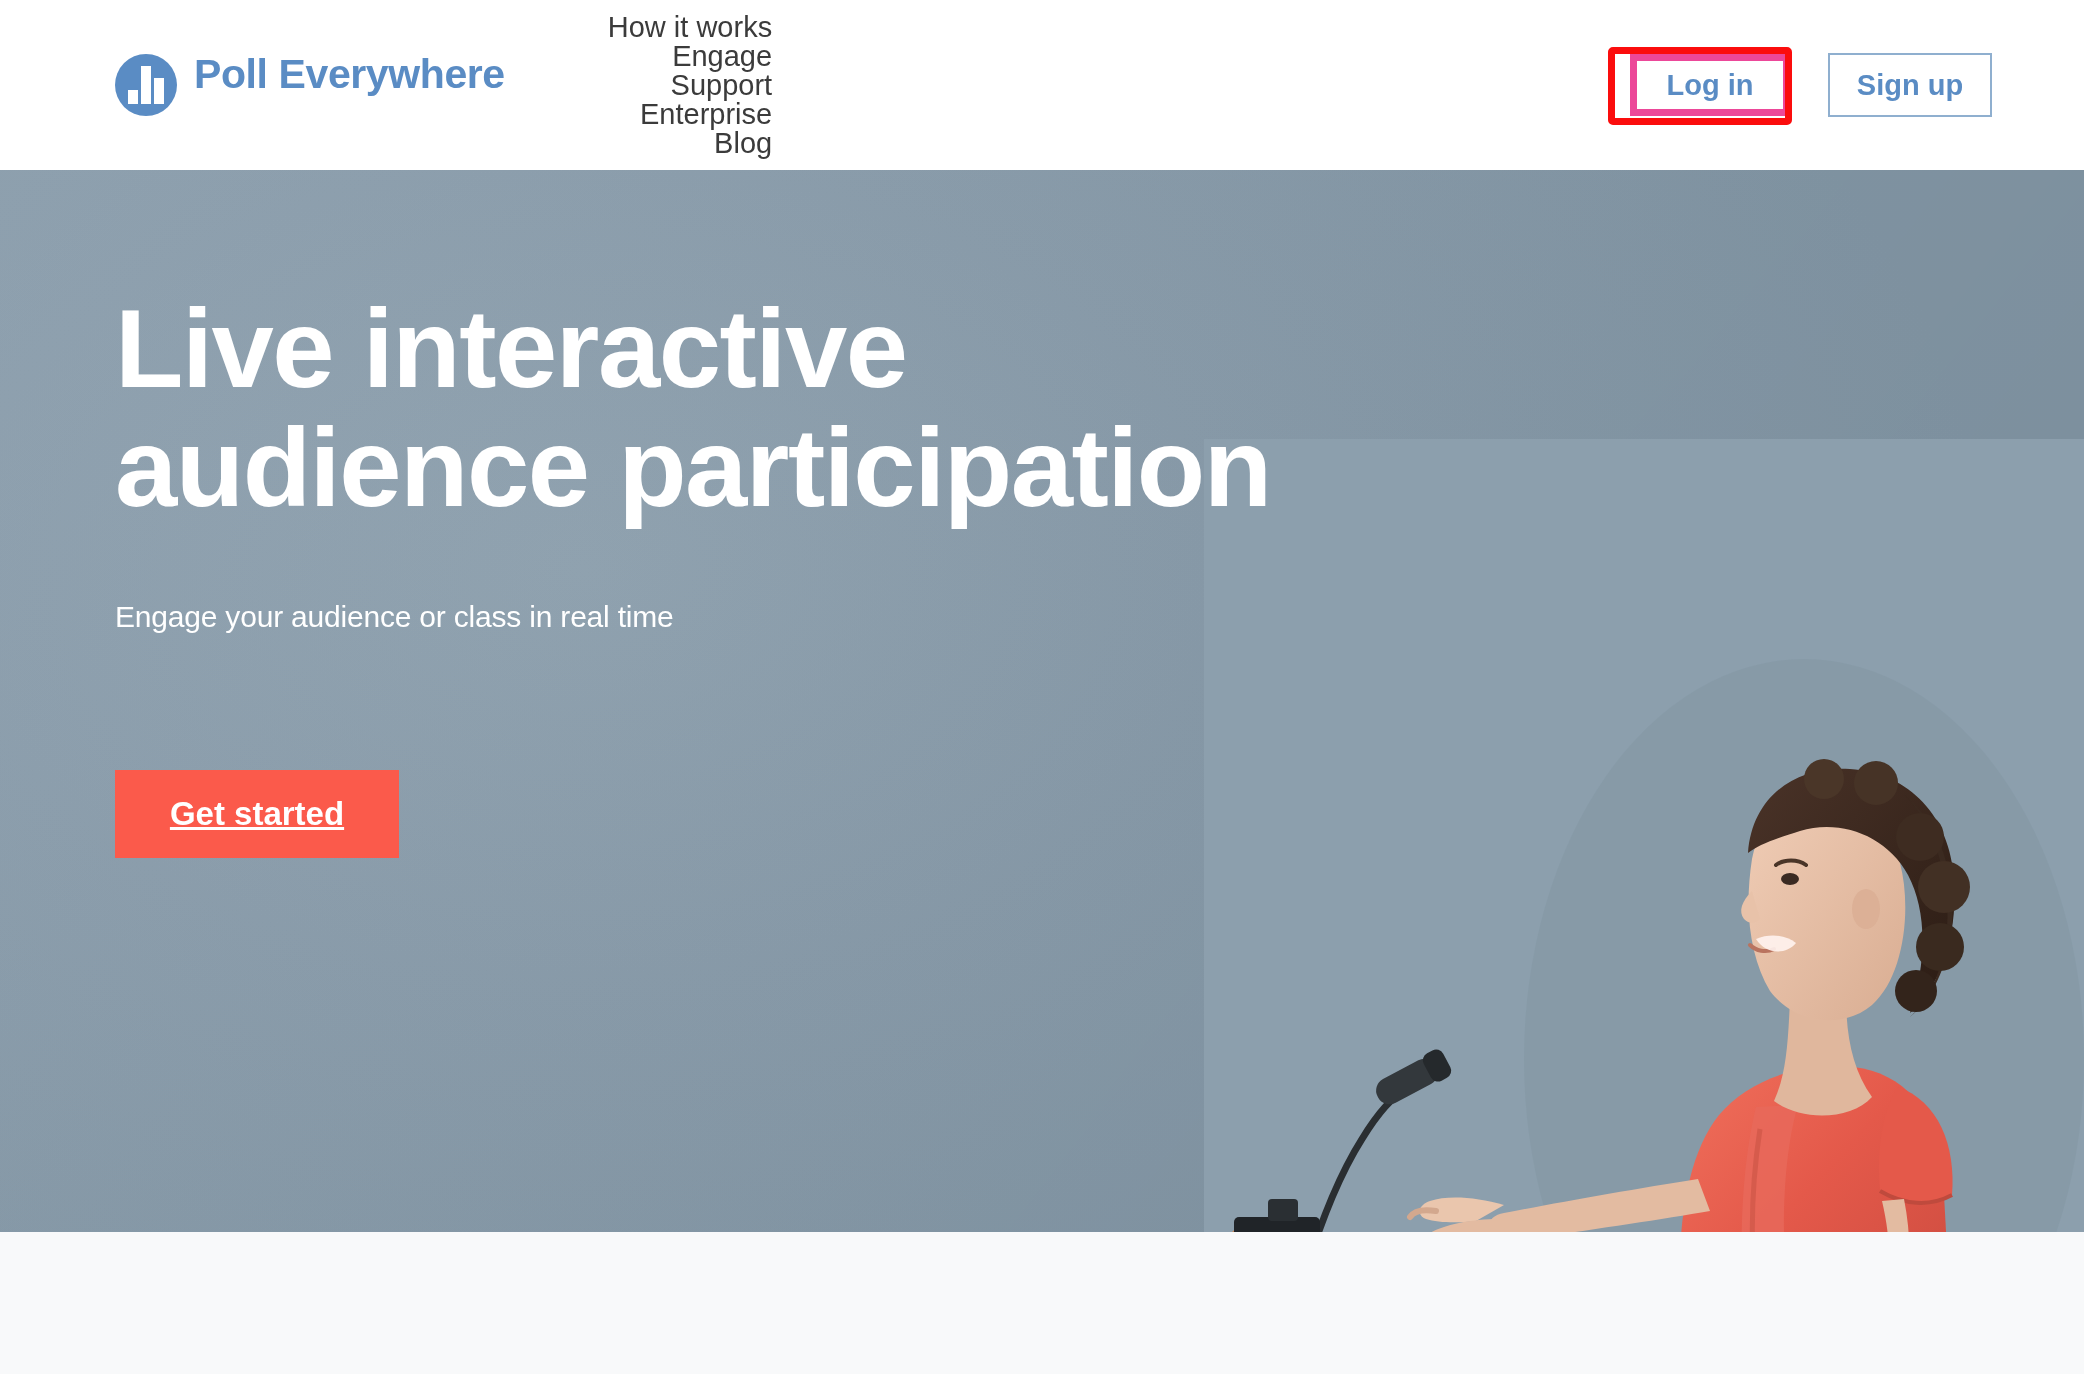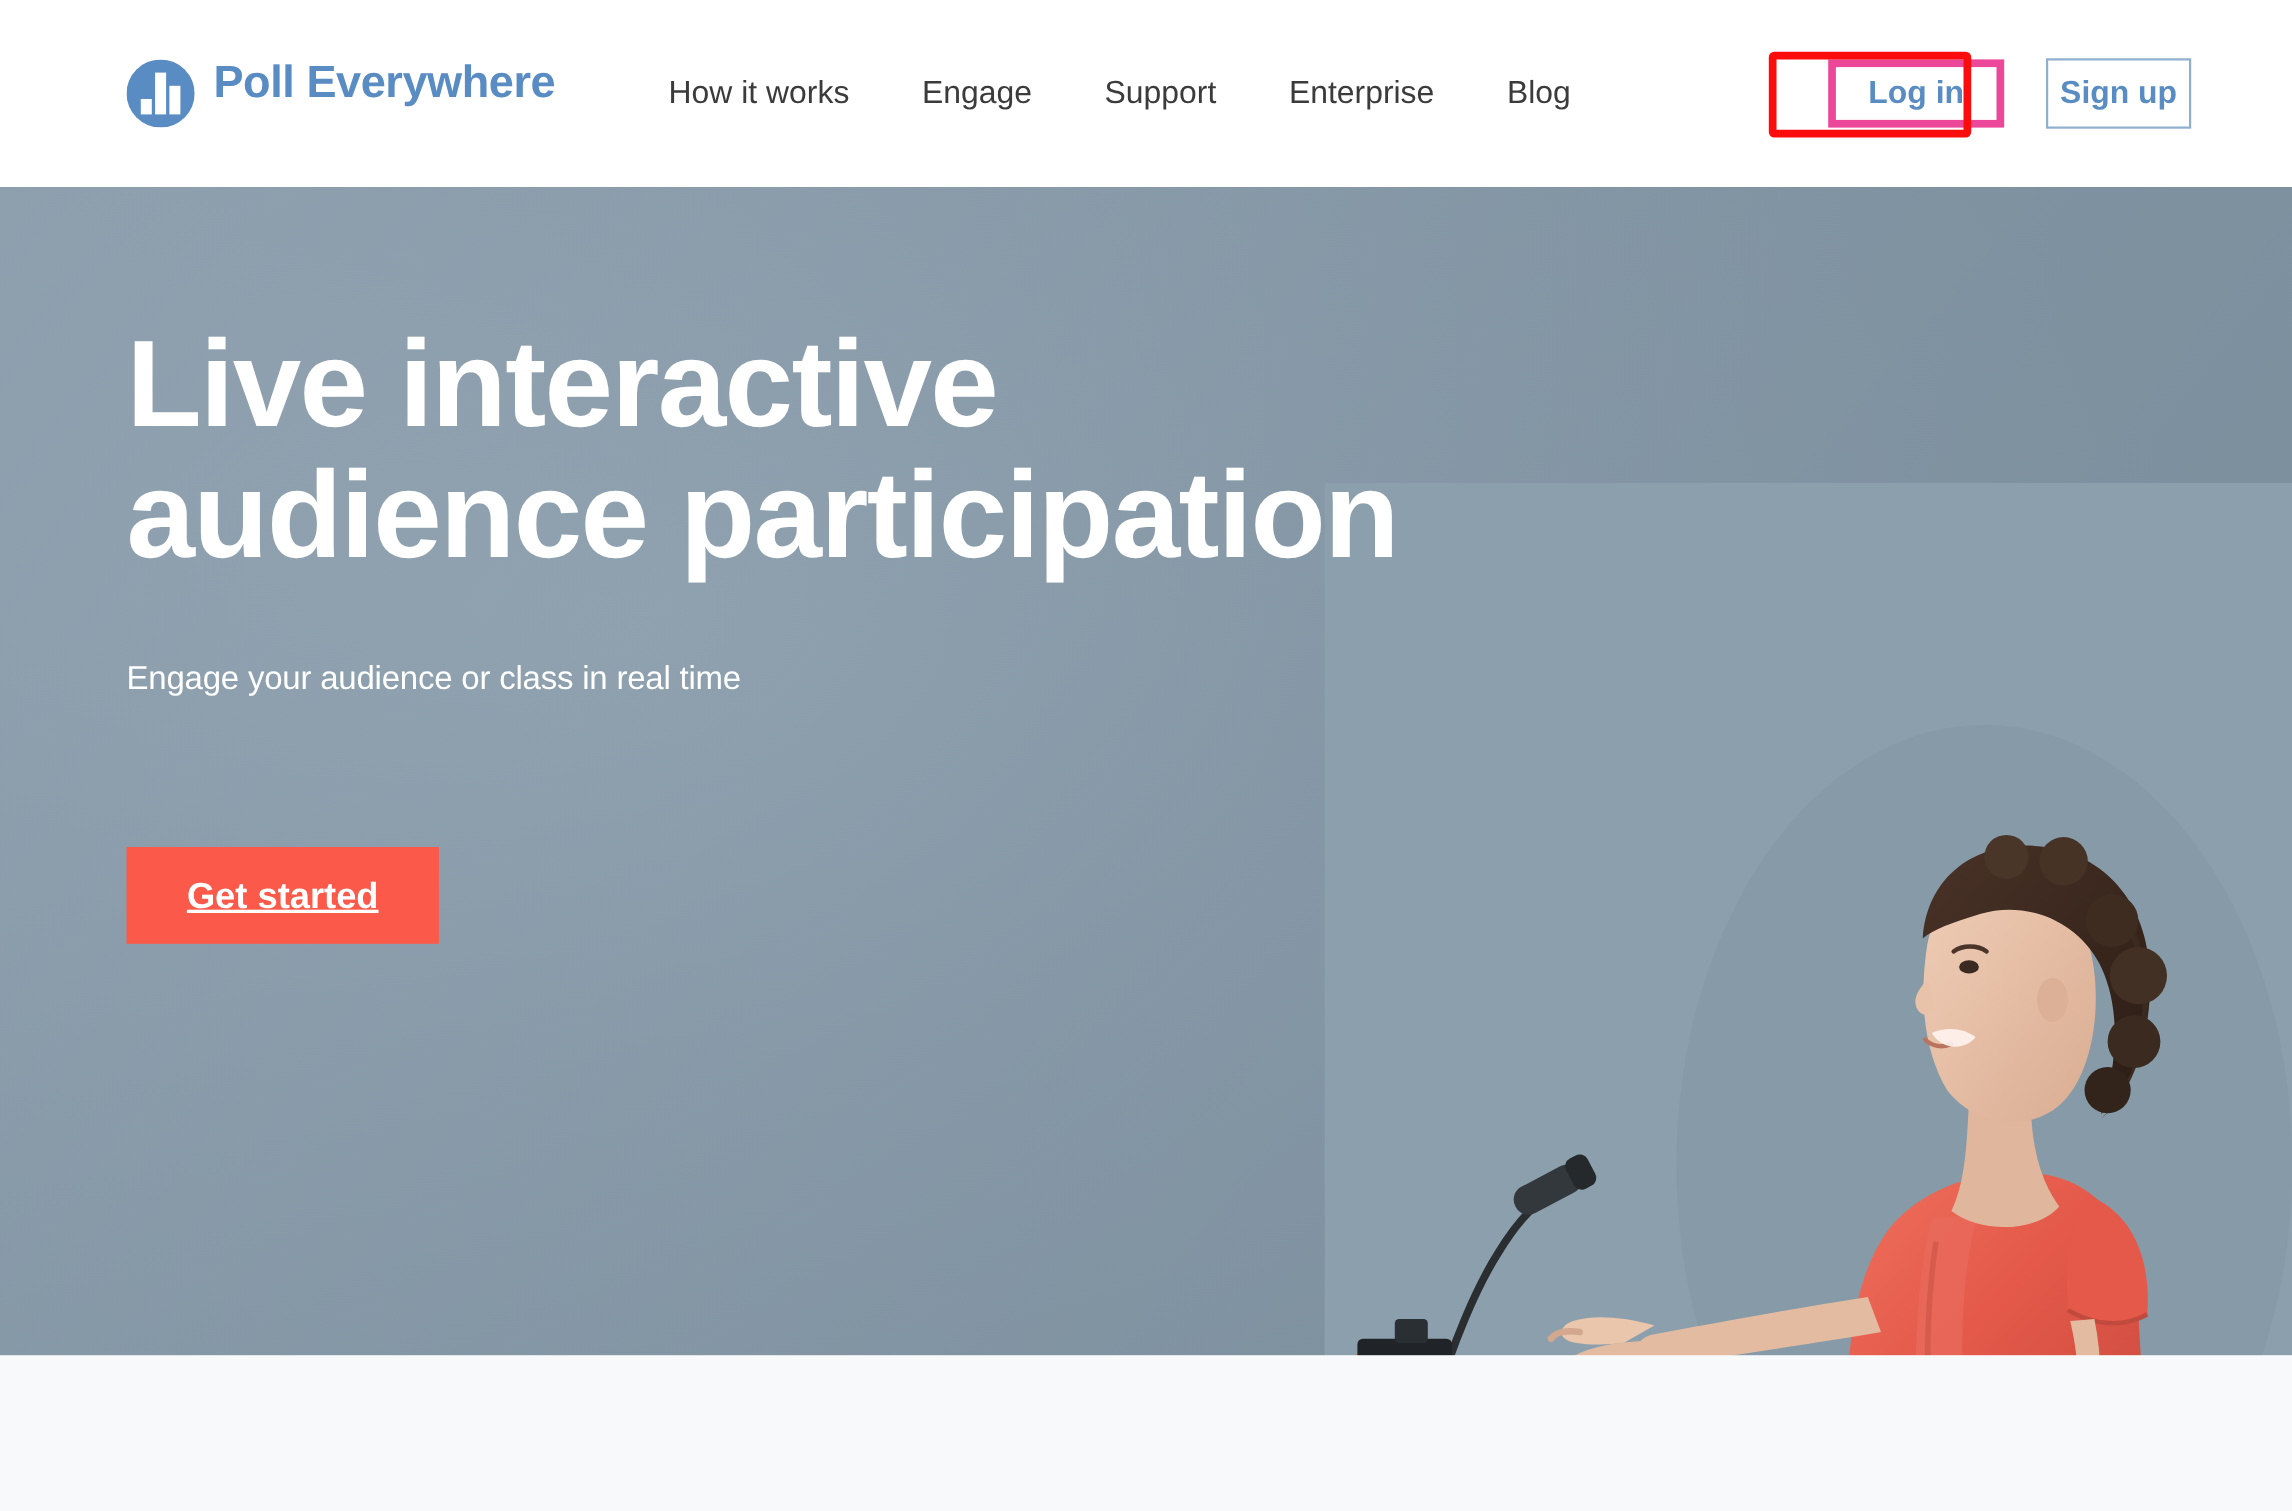--- a/index.html
+++ b/index.html
@@ -20,36 +20,36 @@
     display:flex; align-items:center;
     z-index:20;
   }
   .logo { display:flex; margin-left:115px; gap:17px; cursor:pointer; }
   .logo-mark { width:62px; height:62px; flex:0 0 62px; display:block; }
   .logo-text {
     font-size:41px; font-weight:bold; color:#5a8cc4;
     letter-spacing:-0.4px; white-space:nowrap; line-height:1;
   }
 
-  .nav { display:flex; align-items:flex-end; margin-left:70px; gap:0; }
+  .nav { display:flex; align-items:flex-end; margin-left:70px; gap:0;flex-direction:column; }
   .nav-link {
     font-size:29px; color:#3b3b3b; white-space:nowrap;
     padding:0 33px; cursor:pointer; line-height:1;
   }
 
   .auth { position:absolute; right:92px; top:50%; transform:translateY(-50%); display:flex; align-items:center; gap:38px; }
   .btn-login {
     width:160px; height:62px; background:#ffffff;
     border:7px solid #ec4899;
     display:flex; align-items:center; justify-content:center;
     font-size:29px; font-weight:bold; color:#5a8cc4;
     cursor:pointer; white-space:nowrap;
   }
   .btn-signup {
-    width:132px; height:64px; background:#ffffff;
+    width:164px; height:64px; background:#ffffff;
     border:2px solid #8fafcf;
     display:flex; align-items:center; justify-content:center;
     font-size:29px; font-weight:bold; color:#5a8cc4;
     cursor:pointer; white-space:nowrap;
   }
   
   .highlight-box {
     position:absolute;
     left:1608px; top:47px; width:184px; height:78px;
     border:7px solid #fb0d0d; border-radius:5px;

